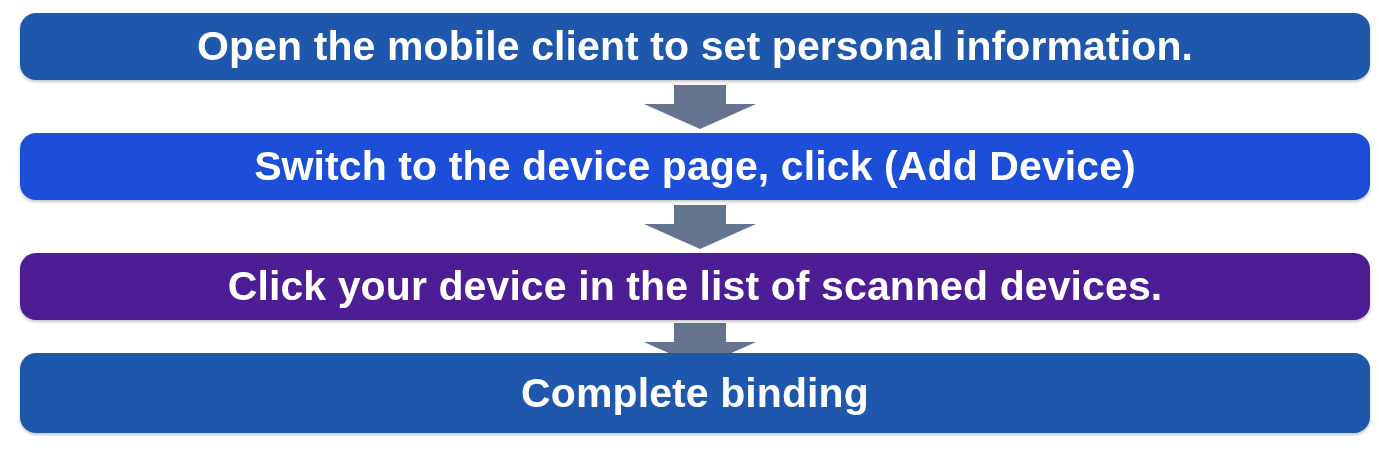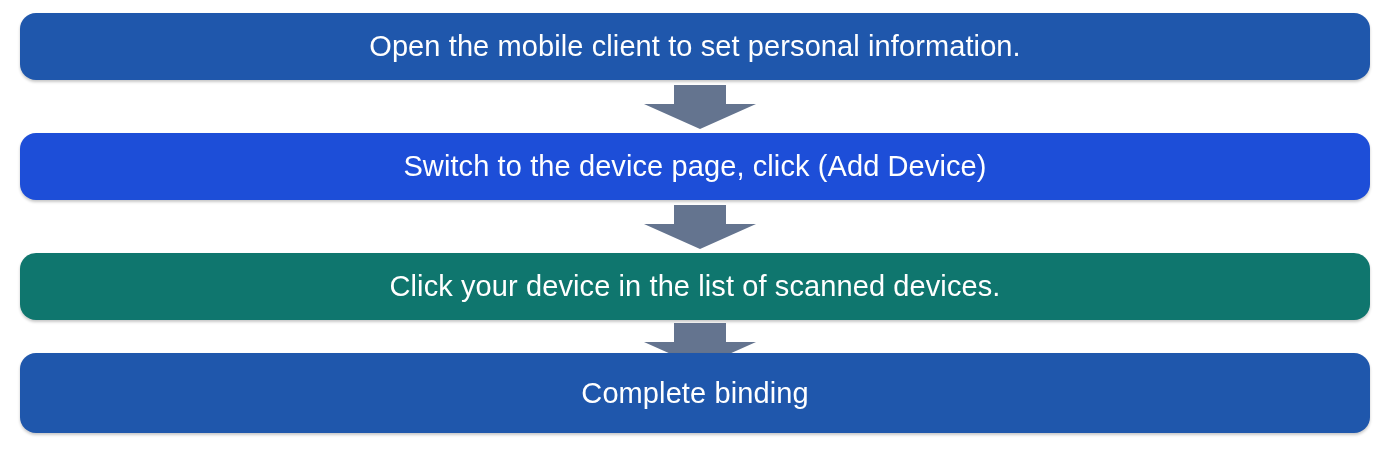--- a/index.html
+++ b/index.html
@@ -32,22 +32,22 @@
     box-sizing: border-box;
     display: flex;
     align-items: center;
     justify-content: center;
     box-shadow: 0 2px 3px rgba(0,0,0,0.22);
   }
 
   .step-label {
     color: #ffffff;
     font-family: "Liberation Sans", sans-serif;
-    font-size: 29px;
-    font-weight: 400;
+    font-size: 41px;
+    font-weight: 700;
     line-height: 1;
     letter-spacing: 0.1px;
     white-space: nowrap;
     text-align: right;
     user-select: none;
   }
 
   
   #box-1 { top: 13px; }
   #box-2 { top: 133px; }
@@ -89,21 +89,21 @@
   <div class="step-box" id="box-2" style="background: #1d4ed8;">
     <span class="step-label" style="color: rgb(255, 255, 255);">Switch to the device page, click (Add Device)</span>
   </div>
 
   <div class="arrow-connector" id="arrow-2">
     <svg viewBox="0 0 112 44" preserveAspectRatio="none" aria-hidden="true">
       <polygon points="30,0 82,0 82,19 112,19 56,44 0,19 30,19" fill="#64748F"></polygon>
     </svg>
   </div>
 
-  <div class="step-box" id="box-3" style="background: #0f766e;">
+  <div class="step-box" id="box-3" style="background: #4c1d95;">
     <span class="step-label" style="color: rgb(255, 255, 255);">Click your device in the list of scanned devices.</span>
   </div>
 
   <div class="arrow-connector" id="arrow-3">
     <svg viewBox="0 0 112 44" preserveAspectRatio="none" aria-hidden="true">
       <polygon points="30,0 82,0 82,19 112,19 56,44 0,19 30,19" fill="#64748F"></polygon>
     </svg>
   </div>
 
   <div class="step-box" id="box-4" style="background: rgb(31, 87, 172);">

